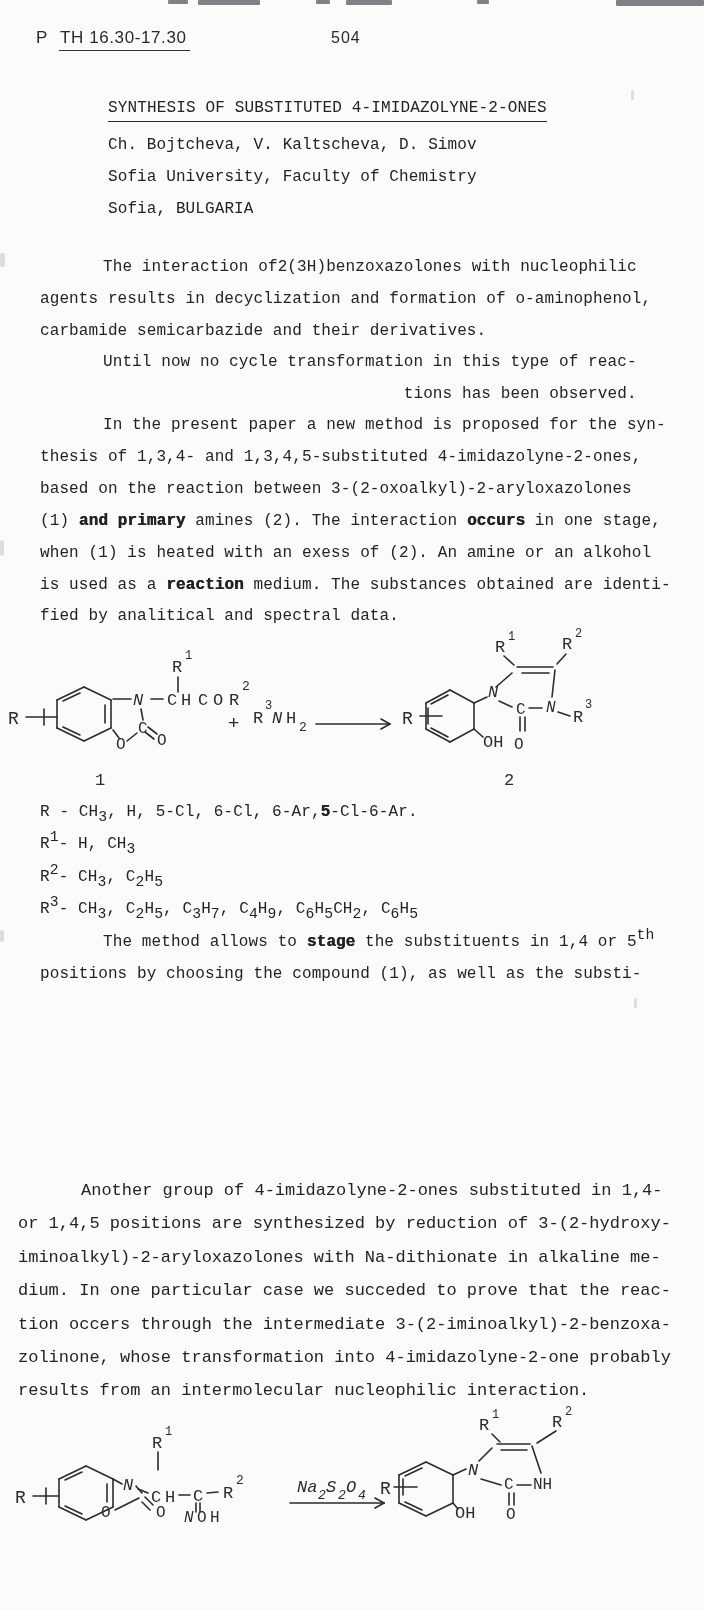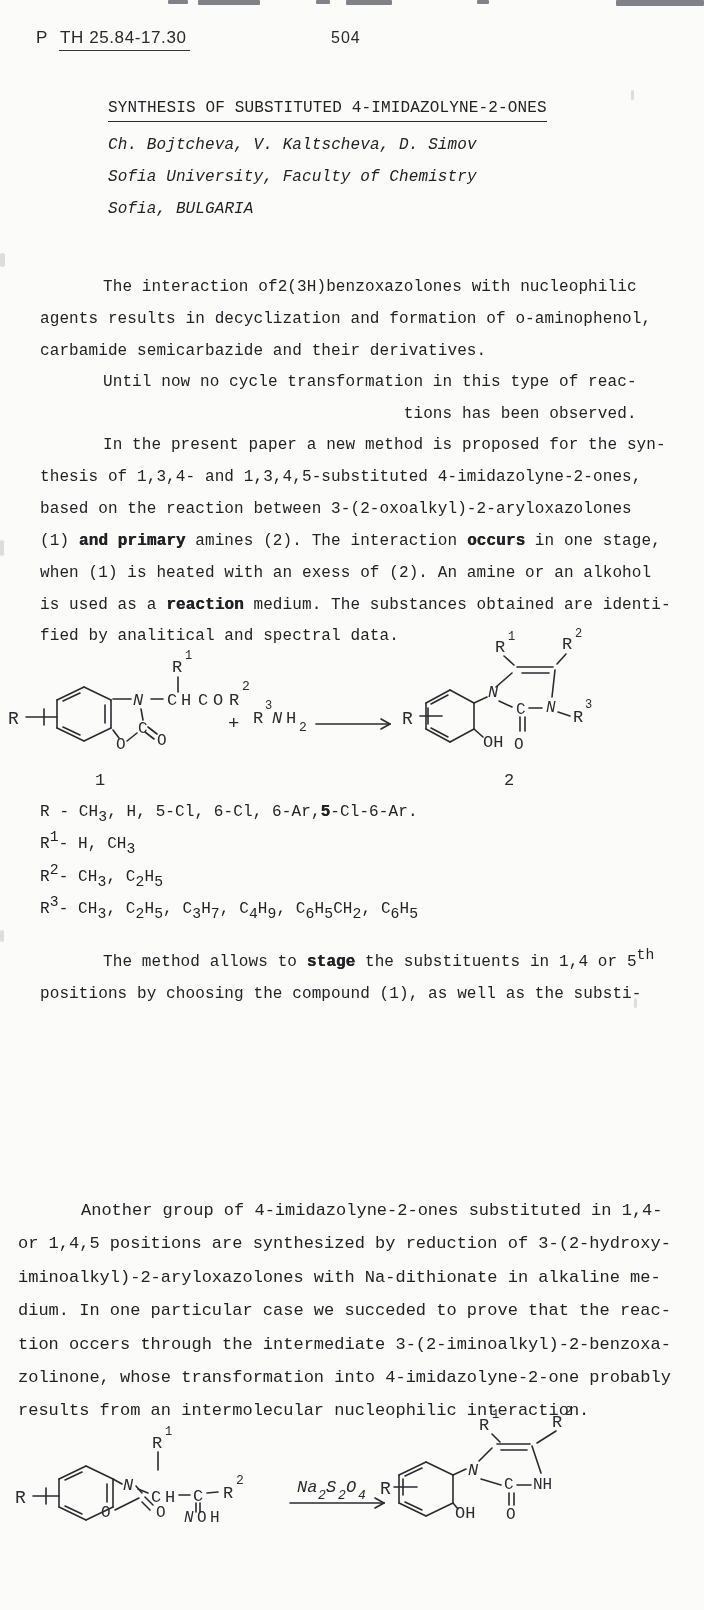--- a/index.html
+++ b/index.html
@@ -1,32 +1,32 @@
 <!DOCTYPE html>
 <html><head>
 <meta charset="utf-8">
 <style>
   html,body{margin:0;padding:0;background:#e8e8e8;}
   .page{position:relative;width:704px;height:1610px;background:#fbfbfa;overflow:hidden;
         font-family:"Liberation Mono","DejaVu Sans Mono",monospace;color:#232327;}
   .blk{position:absolute;white-space:nowrap;}
   .t1{font-size:16px;line-height:31.9px;letter-spacing:0.1px;left:40px;}
   .t2{font-size:17px;line-height:33.4px;letter-spacing:0px;left:18px;}
-  .ind{text-indent:63px;margin-top:20px;}
+  .ind{text-indent:63px;}
   b{font-weight:700;text-shadow:0.5px 0 currentColor;}
   .sup{position:relative;top:-7px;font-size:0.92em;}
   .sub{position:relative;top:5px;font-size:0.92em;}
   .hdr{position:absolute;top:28px;left:0;width:704px;height:24px;
        font-family:"Liberation Sans","DejaVu Sans",sans-serif;font-size:17px;color:#2a2a2e;}
   .hP{position:absolute;left:36px;top:0;}
   .hS{position:absolute;left:59px;top:0;letter-spacing:0.6px;border-bottom:1.7px solid #34343a;padding:0 3px 2px 1px;}
   .hN{position:absolute;left:331px;top:1px;font-size:16px;letter-spacing:1px;}
   .title{position:absolute;left:108px;top:99px;font-size:16px;letter-spacing:0.15px;}
   .title .u{border-bottom:1.7px solid #2c2c30;padding-bottom:4px;}
-  .authors{left:108px;top:129px;font-size:16px;line-height:32px;letter-spacing:0.1px;font-style:italic;}
+  .authors{left:108px;top:129px;font-size:16px;line-height:32px;letter-spacing:0.1px;}
   .scheme{position:absolute;left:0;}
   .scheme svg text{font-family:"Liberation Mono","DejaVu Sans Mono",monospace;}
   .art{position:absolute;background:#41434b;opacity:.65;border-radius:1px;filter:blur(.4px);}
   .smudge{position:absolute;background:#c9c9cf;opacity:.6;border-radius:2px;}
 </style>
 </head>
 <body>
 
 <div class="page">
 
@@ -37,21 +37,21 @@
   <div class="art" style="left:477px;top:0;width:12px;height:4px;"></div>
   <div class="art" style="left:616px;top:0;width:88px;height:6px;"></div>
   <div class="smudge" style="left:0;top:253px;width:5px;height:14px;"></div>
   <div class="smudge" style="left:0;top:540px;width:4px;height:16px;"></div>
   <div class="smudge" style="left:0;top:930px;width:4px;height:12px;"></div>
   <div class="smudge" style="left:631px;top:90px;width:3px;height:10px;"></div>
   <div class="smudge" style="left:634px;top:998px;width:3px;height:10px;"></div>
 
   <div class="hdr">
     <span class="hP">P</span>
-    <span class="hS">TH 25.84-17.30</span>
+    <span class="hS">TH 16.30-17.30</span>
     <span class="hN">504</span>
   </div>
 
   <div class="title">
     <span class="u">SYNTHESIS OF SUBSTITUTED 4-IMIDAZOLYNE-2-ONES</span>
   </div>
 
   <div class="blk authors">Ch. Bojtcheva, V. Kaltscheva, D. Simov<br>Sofia University, Faculty of Chemistry<br>Sofia, BULGARIA</div>
 
   <div class="blk t1 ind" style="top:252px;">The interaction of2(3H)benzoxazolones with nucleophilic<br>agents results in decyclization and formation of o-aminophenol,<br>carbamide semicarbazide and their derivatives.</div>

